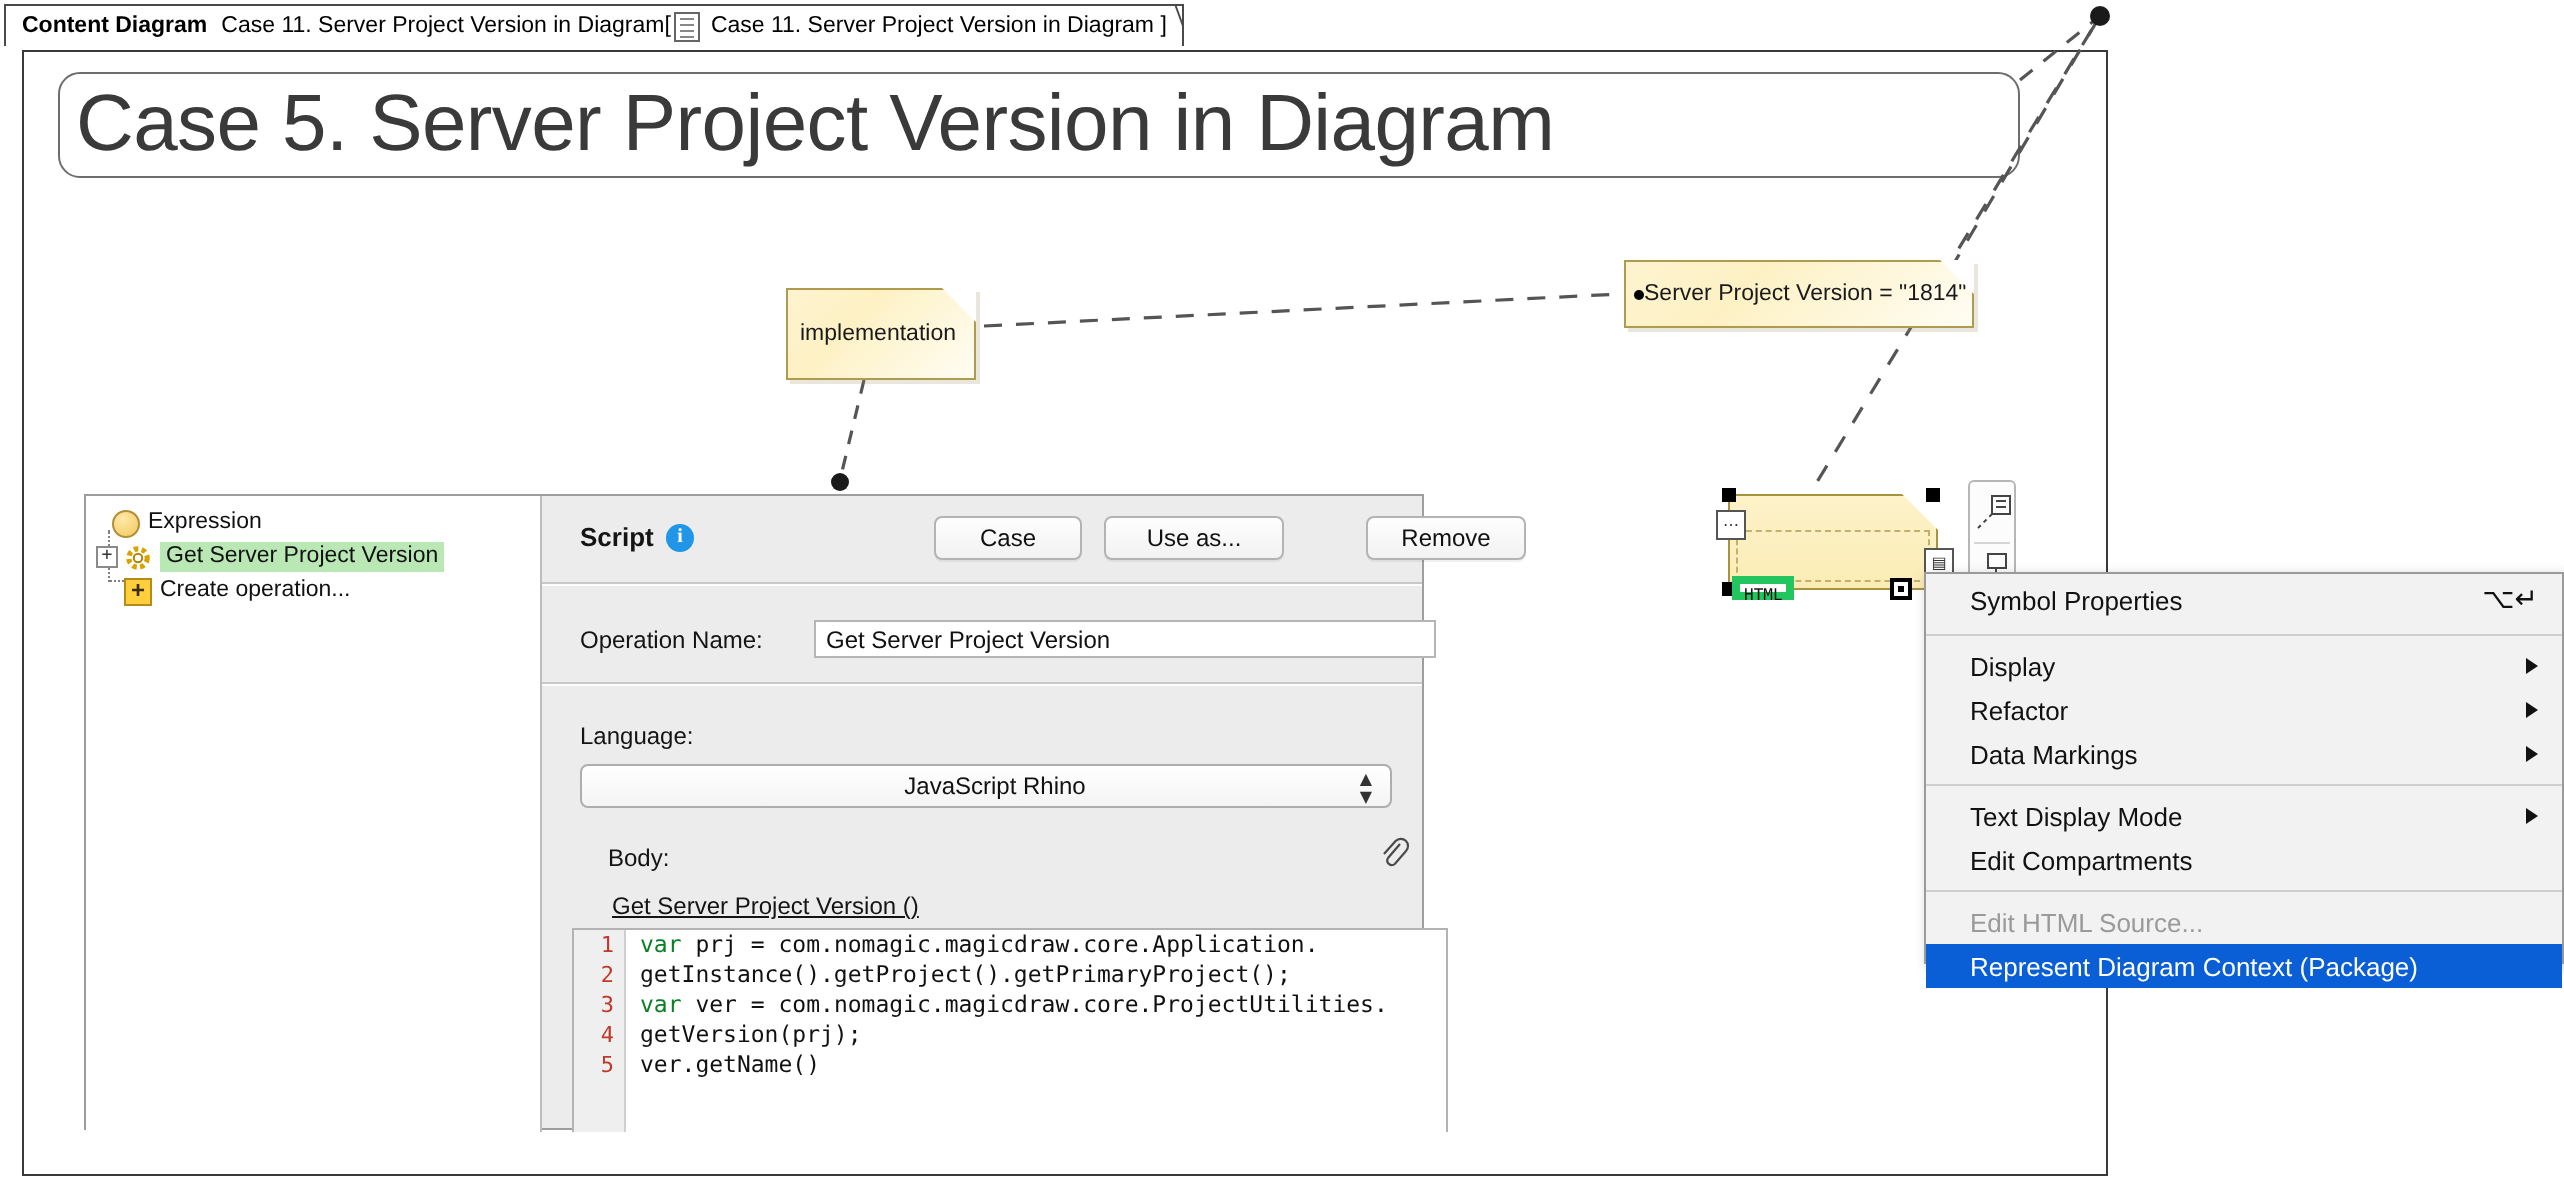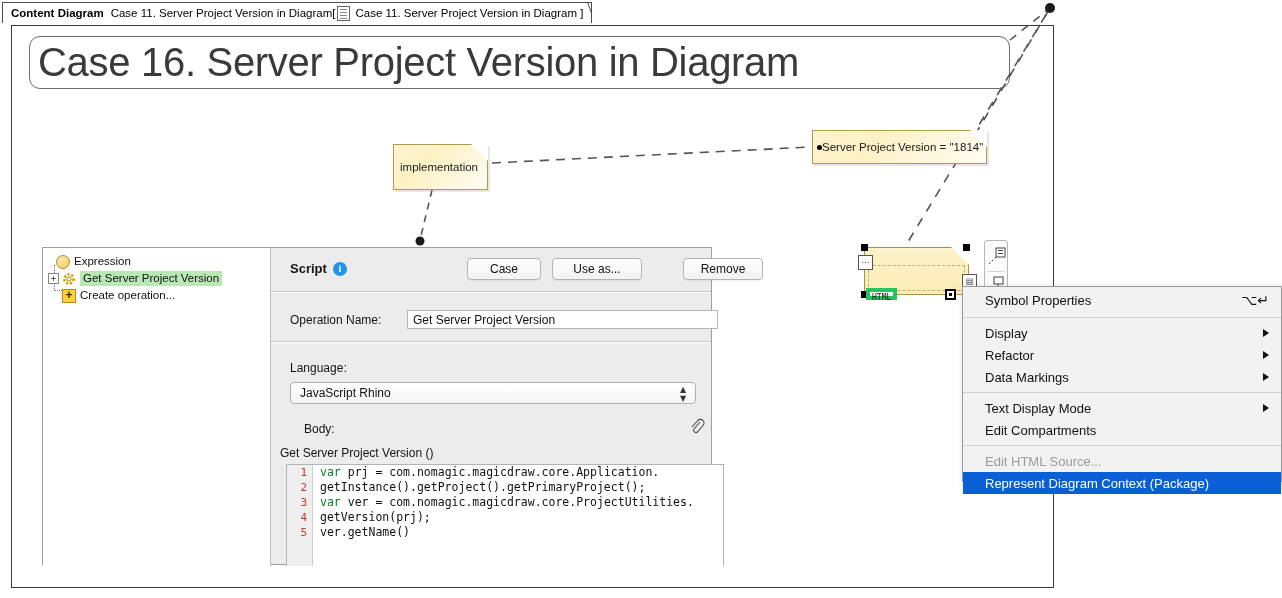--- a/index.html
+++ b/index.html
@@ -173,33 +173,33 @@
   .txtfield {
     position:absolute; height:19px; background:#fff; border:1px solid #b5b5b5;
     font-size:12px; color:#111; display:flex; align-items:center; padding-left:5px;
   }
   #fld-opname { left:136px; top:62px; width:311px; }
 
   #lbl-lang { left:19px; top:113px; }
   .combo {
     position:absolute; left:19px; top:134px; width:406px; height:22px;
     background:linear-gradient(#ffffff,#f4f4f4); border:1px solid #aeaeae; border-radius:4px;
-    font-size:12px; color:#111; display:flex; align-items:center; padding-left:9px;
+    font-size:12px; color:#111; display:flex; align-items:center; padding-left:9px;justify-content:center;
   }
   .combo .arrows {
     position:absolute; right:7px; top:2px; width:10px; height:18px;
     font-size:8px; color:#333; line-height:9px; text-align:center;
     font-family:"DejaVu Sans", sans-serif;
   }
 
   #lbl-body { left:33px; top:174px; }
   .clip {
     position:absolute; left:418px; top:170px; width:16px; height:18px;
   }
-  #lbl-sig { left:9px; top:198px; font-size:12px; }
+  #lbl-sig { left:35px; top:198px; font-size:12px;text-decoration:underline; }
 
   .code {
     position:absolute; left:15px; top:216px; width:438px; height:102px;
     background:#fff; border:1px solid #b3b3b3; border-bottom:none; overflow:hidden;
   }
   .gutter {
     position:absolute; left:0; top:0; width:26px; height:100%;
     background:#efefef; border-right:1px solid #cfcfcf;
   }
   .gutter div {
@@ -247,21 +247,21 @@
       <span class="tab-strong">Content Diagram</span>
       <span class="tab-text">Case 11. Server Project Version in Diagram[</span>
       <span class="tab-doc-icon"></span>
       <span class="tab-text">Case 11. Server Project Version in Diagram ]</span>
     </div>
     <div class="tab-corner"></div>
   </div>
 
   <div class="canvas"></div>
 
-  <div class="diagram-title">Case 16. Server Project Version in Diagram</div>
+  <div class="diagram-title">Case 5. Server Project Version in Diagram</div>
 
   <svg class="conn">
 
     <path d="M 492,163 L 810,147" stroke="#555" stroke-width="1.6" fill="none" stroke-dasharray="9 7"></path>
 
     <path d="M 432,190 L 420,240" stroke="#555" stroke-width="1.6" fill="none" stroke-dasharray="7 6"></path>
 
     <path d="M 900,255 L 1050,8" stroke="#555" stroke-width="1.6" fill="none" stroke-dasharray="9 8"></path>
     <path d="M 975,135 L 1050,8" stroke="#555" stroke-width="1.6" fill="none" stroke-dasharray="9 8"></path>
     <path d="M 1010,40 L 1050,8" stroke="#555" stroke-width="1.6" fill="none" stroke-dasharray="8 7"></path>

